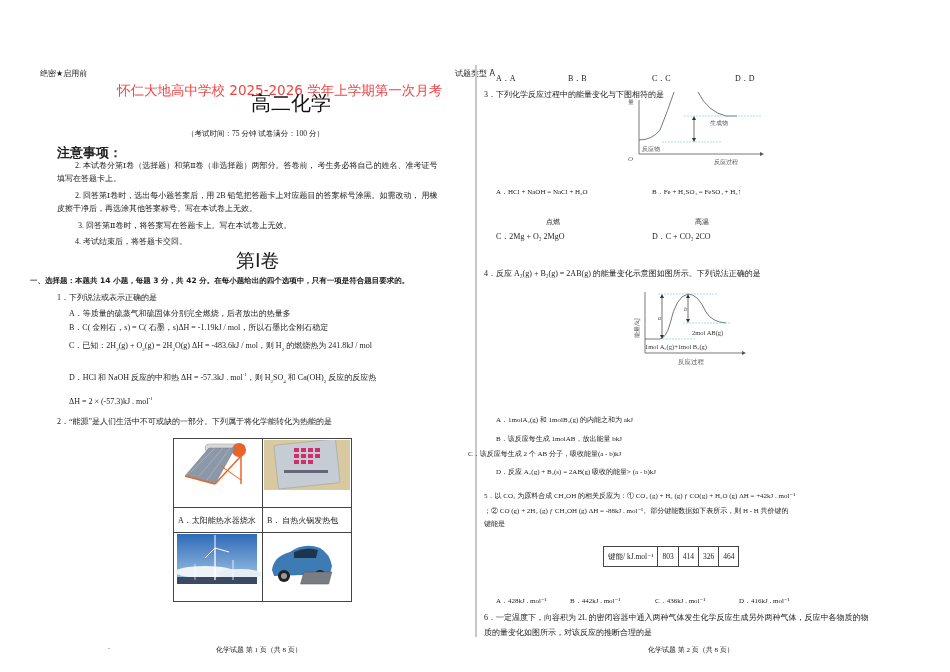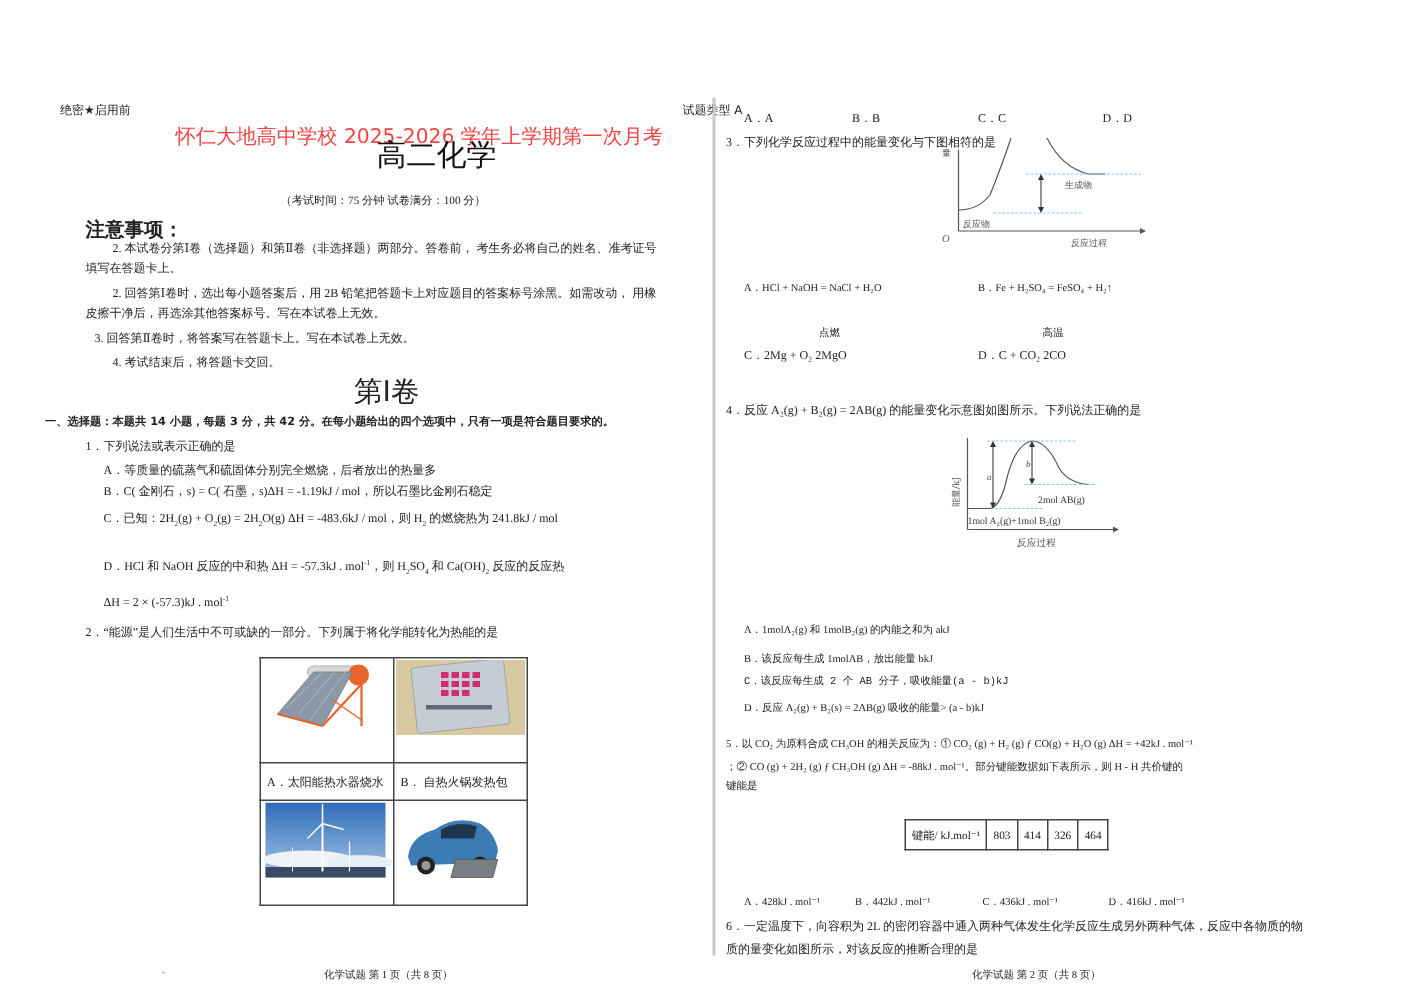--- a/index.html
+++ b/index.html
@@ -30,21 +30,21 @@
 <div class="abs sans" style="left:40px;top:68px;font-size:8px;">绝密★启用前</div>
 <div class="abs title1" style="left:117px;top:82px;">怀仁大地高中学校  2025-2026 学年上学期第一次月考</div>
 <div class="abs title2" style="left:227px;top:90px;margin-left:24px;">高二化学</div>
 <div class="abs serif" style="left:187px;top:129px;font-size:7.5px;">（考试时间：75 分钟    试卷满分：100 分）</div>
 
 <div class="abs sans bold" style="left:57px;top:144px;font-size:13px;">注意事项：</div>
 <div class="abs serif sm" style="left:75px;top:160px;">2. 本试卷分第Ⅰ卷（选择题）和第Ⅱ卷（非选择题）两部分。答卷前，  考生务必将自己的姓名、准考证号</div>
 <div class="abs serif sm" style="left:57px;top:173px;">填写在答题卡上。</div>
 <div class="abs serif sm" style="left:75px;top:190px;">2. 回答第Ⅰ卷时，选出每小题答案后，用 2B 铅笔把答题卡上对应题目的答案标号涂黑。如需改动，  用橡</div>
 <div class="abs serif sm" style="left:57px;top:203px;">皮擦干净后，再选涂其他答案标号。写在本试卷上无效。</div>
-<div class="abs serif sm" style="left:63px;top:220px;">3. 回答第Ⅱ卷时，将答案写在答题卡上。写在本试卷上无效。</div>
+<div class="abs serif sm" style="left:78px;top:220px;">3. 回答第Ⅱ卷时，将答案写在答题卡上。写在本试卷上无效。</div>
 <div class="abs serif sm" style="left:75px;top:236px;">4. 考试结束后，将答题卡交回。</div>
 
 <div class="abs vol" style="left:236px;top:248px;">第Ⅰ卷</div>
 <div class="abs sans bold" style="left:30px;top:276px;font-size:7.5px;">一、选择题：本题共 14 小题，每题 3 分，共 42 分。在每小题给出的四个选项中，只有一项是符合题目要求的。</div>
 
 <div class="abs serif sm" style="left:57px;top:292px;">1．下列说法或表示正确的是</div>
 <div class="abs serif sm" style="left:69px;top:308px;">A．等质量的硫蒸气和硫固体分别完全燃烧，后者放出的热量多</div>
 <div class="abs serif sm" style="left:69px;top:322px;">B．C( 金刚石，s) = C( 石墨，s)ΔH = -1.19kJ / mol，所以石墨比金刚石稳定</div>
 <div class="abs serif sm" style="left:69px;top:340px;">
   <span>C．已知：2H</span><sub>2</sub><span>(g) + O</span><sub>2</sub><span>(g) = 2H</span><sub>2</sub><span>O(g)   ΔH = -483.6kJ / mol，则 H</span><sub>2</sub><span> 的燃烧热为 241.8kJ / mol</span>
@@ -186,21 +186,21 @@
     <polygon points="56,29 58,33 60,29" fill="#333"></polygon>
   <text x="28" y="30" font-size="6" font-style="italic" fill="#444" font-family="Liberation Serif, serif">a</text>
   <text x="54" y="21" font-size="6" font-style="italic" fill="#444" font-family="Liberation Serif, serif">b</text>
   <text x="62" y="45" font-size="6.5" fill="#333" font-family="Liberation Serif, serif">2mol AB(g)</text>
   <text x="15" y="59" font-size="6.5" fill="#333" font-family="Liberation Serif, serif">1mol A₂(g)+1mol B₂(g)</text>
   <text x="48" y="74" font-size="6.5" fill="#555" font-family="DejaVu Serif, serif">反应过程</text>
   <text x="9" y="48" font-size="6" fill="#555" font-family="DejaVu Serif, serif" transform="rotate(-90 9 48)">能量/kJ</text>
 </svg>
 <div class="abs serif xs" style="left:496px;top:415px;">A．1molA₂(g) 和 1molB₂(g) 的内能之和为 akJ</div>
 <div class="abs serif xs" style="left:496px;top:434px;">B．该反应每生成  1molAB，放出能量 bkJ</div>
-<div class="abs serif xs" style="left:496px;top:449px;font-family:Liberation Mono, monospace;">C．该反应每生成 2 个  AB 分子，吸收能量(a - b)kJ</div>
+<div class="abs serif xs" style="left:468px;top:449px;">C．该反应每生成 2 个  AB 分子，吸收能量(a - b)kJ</div>
 <div class="abs serif xs" style="left:496px;top:467px;">D．反应 A₂(g) + B₂(s) = 2AB(g) 吸收的能量&gt; (a - b)kJ</div>
 
 <div class="abs serif xs" style="left:484px;top:491px;">5．以 CO₂ 为原料合成 CH₃OH 的相关反应为：① CO₂ (g) + H₂ (g) ƒ CO(g) + H₂O (g)   ΔH = +42kJ . mol⁻¹</div>
 <div class="abs serif xs" style="left:484px;top:506px;text-align:right;">；② CO (g) + 2H₂ (g) ƒ CH₃OH (g)   ΔH = -88kJ . mol⁻¹。部分键能数据如下表所示，则  H - H 共价键的</div>
 <div class="abs serif xs" style="left:484px;top:519px;">键能是</div>
 <table class="bond serif" style="left:603px;top:546px;">
   <tbody>
   <tr>
     <td>键能/ kJ.mol⁻¹</td>
     <td>803</td>

